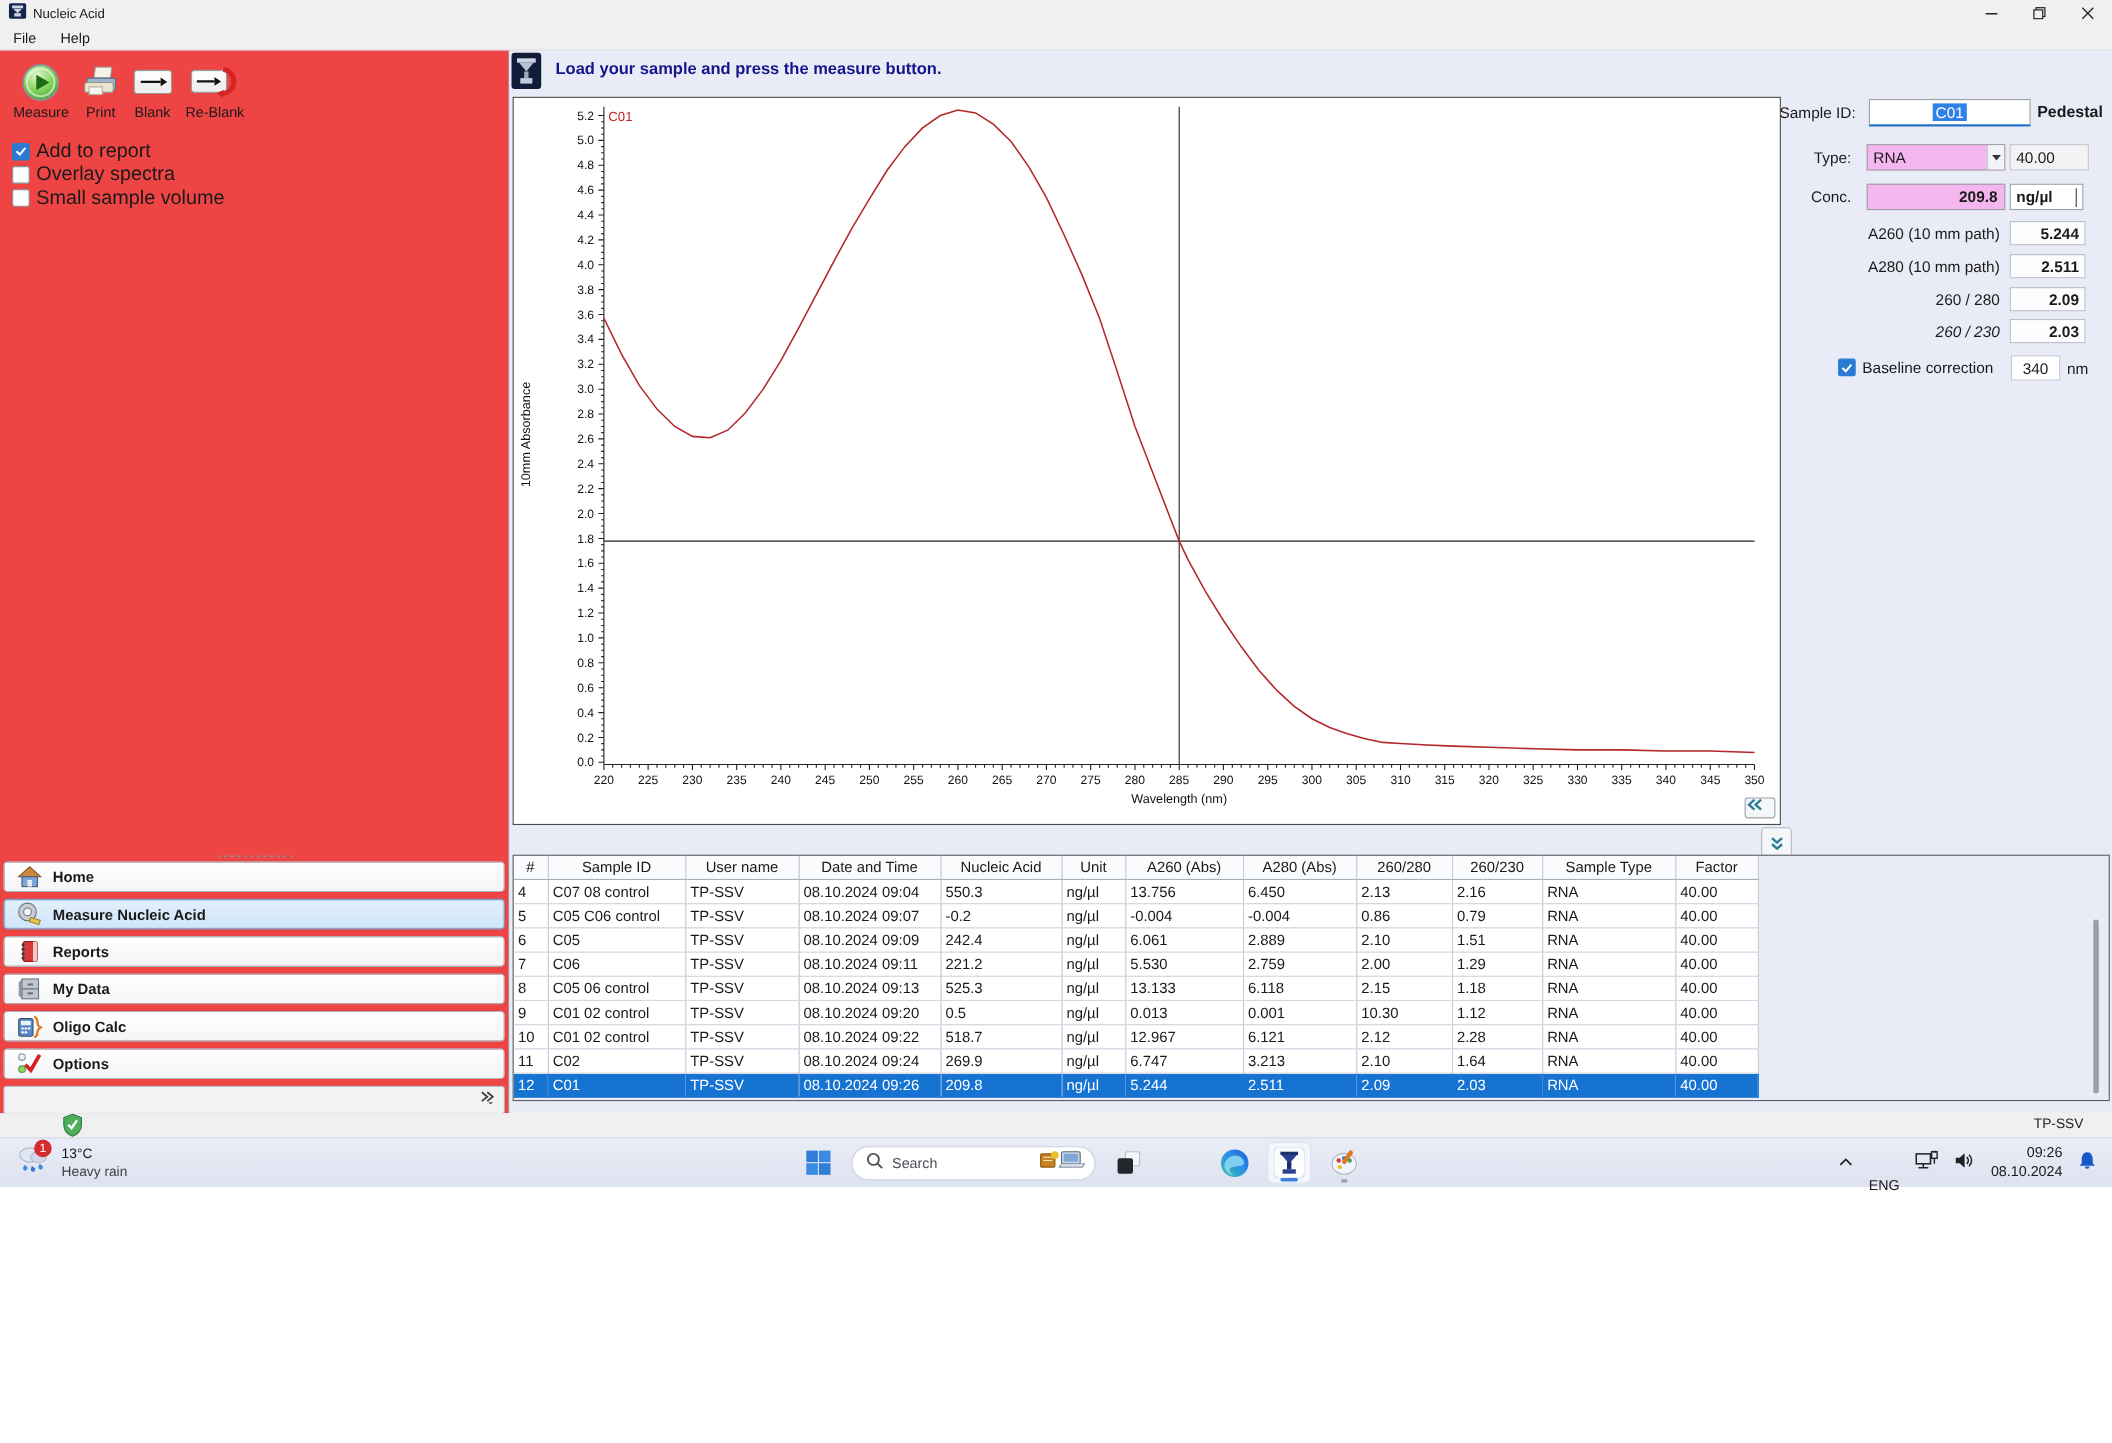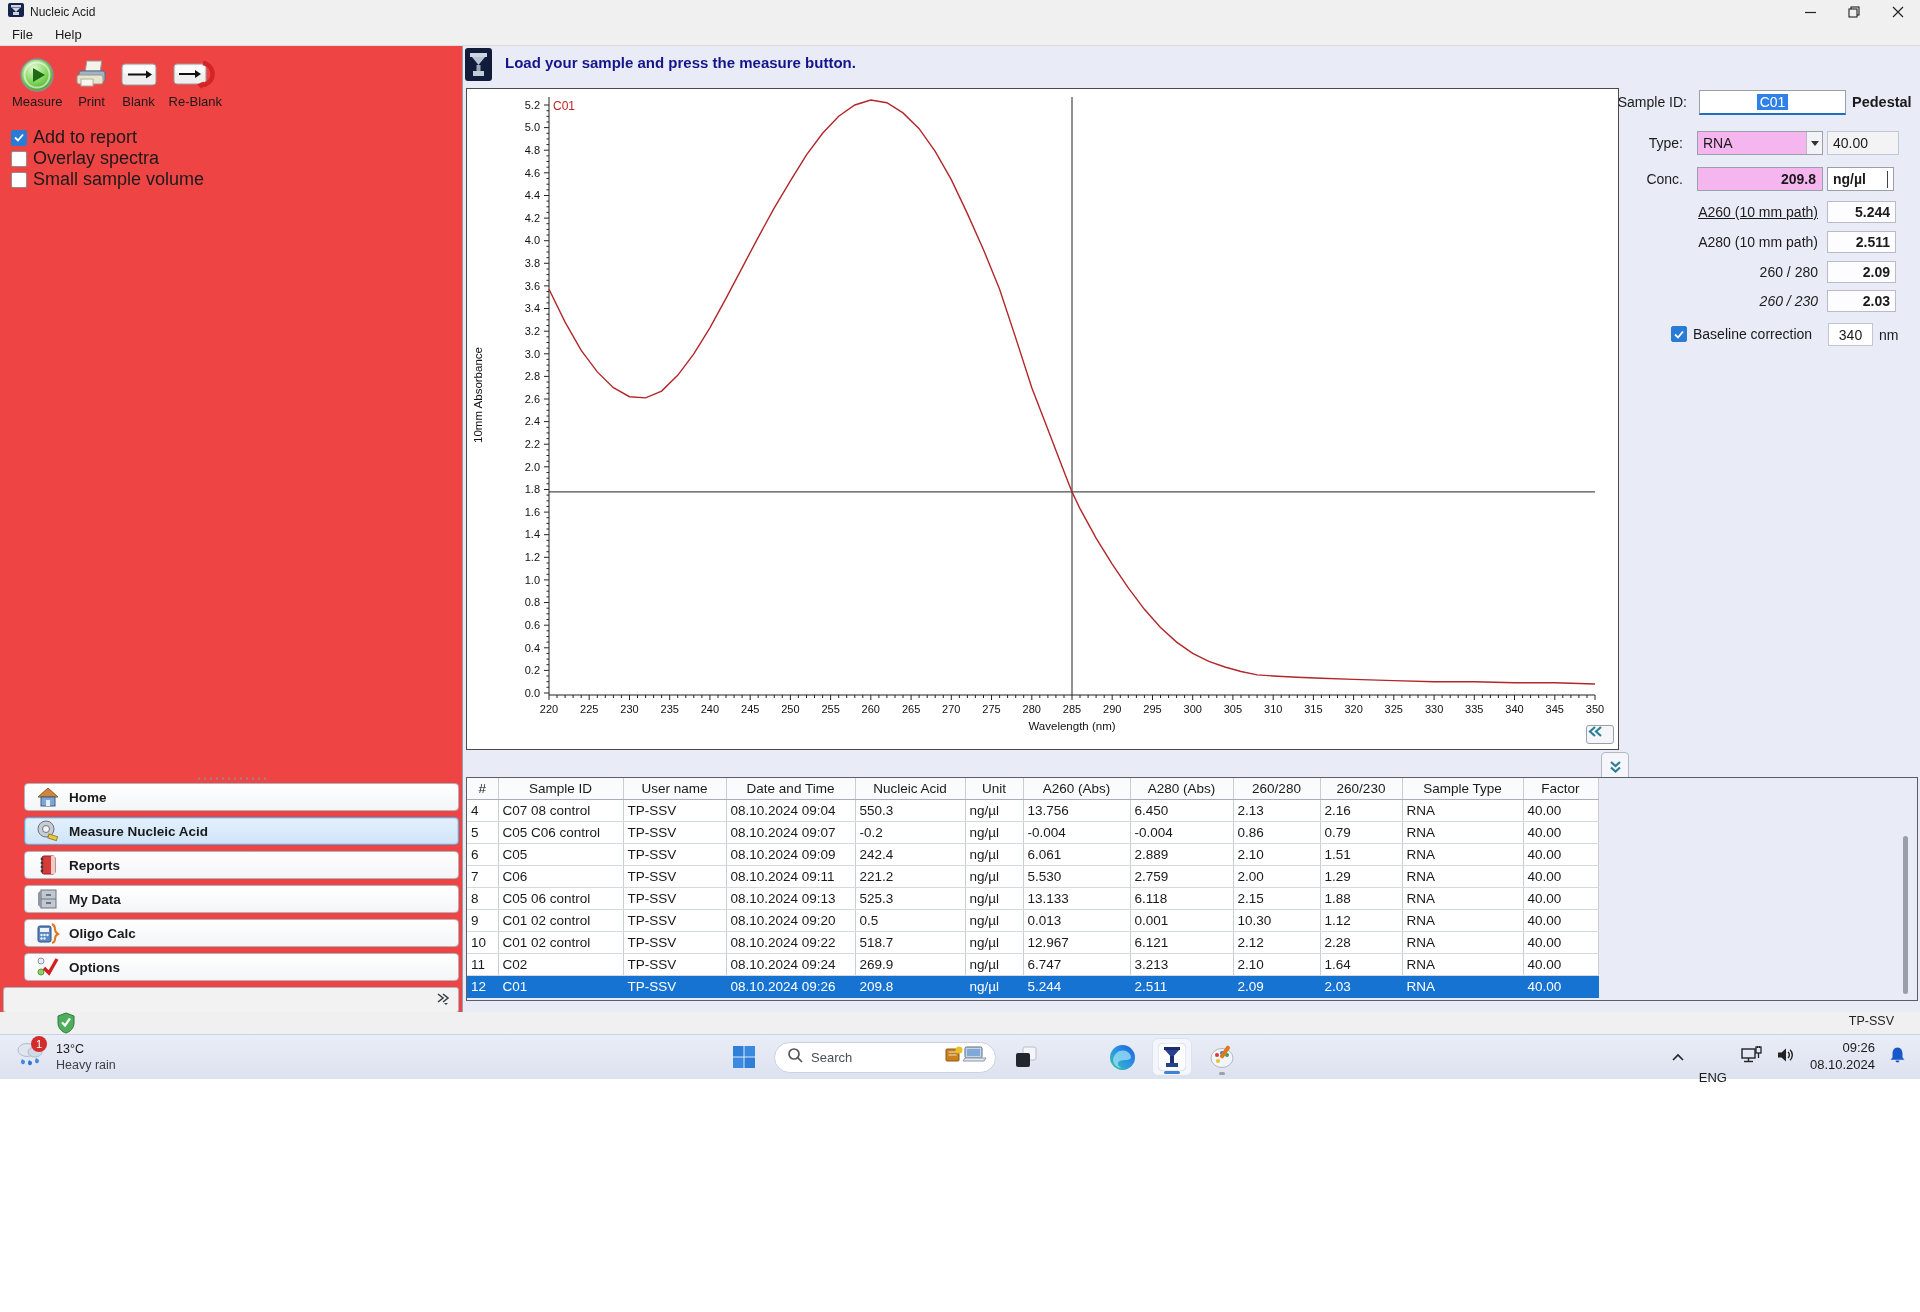--- a/index.html
+++ b/index.html
@@ -26,21 +26,21 @@
   .cb-row{display:flex;align-items:center;height:21px;font-size:18px;}
   .cb{width:14px;height:14px;border:1px solid #8a8f98;border-radius:2px;background:#fff;margin-right:6px;
       display:flex;align-items:center;justify-content:center;}
   .cb.checked{background:#2a7bd4;border-color:#2a7bd4;}
 
   
   .nav-handle{position:absolute;left:50%;top:730px;width:70px;height:5px;margin-left:-35px;
       background-image:radial-gradient(circle,#8a8f98 1px,transparent 1.2px);background-size:6px 5px;background-repeat:repeat-x;}
   .nav{position:absolute;left:3px;right:3px;top:737px;}
   .nav-item{height:26px;margin-bottom:6px;background:linear-gradient(#ffffff,#f4f5f7);border:1px solid #aeb3bc;
-      border-radius:4px;display:flex;align-items:center;padding-left:8px;font-size:13.5px;font-weight:bold;margin-left:21px;}
+      border-radius:4px;display:flex;align-items:center;padding-left:8px;font-size:13.5px;font-weight:bold;}
   .nav-item.sel{background:linear-gradient(#e3f0fc,#cfe5f9);border:1px solid #66a3d8;box-shadow:0 0 0 1px #b9d8f2 inset;}
   .nav-item .nicon{width:30px;display:flex;justify-content:center;margin-right:6px;}
   .nav-foot{height:24px;background:#f2f2f3;border:1px solid #aeb3bc;border-radius:3px;display:flex;
       align-items:center;justify-content:flex-end;padding-right:8px;}
 
   
   .main{position:absolute;left:463px;top:46px;right:0;height:966px;background:#e9ecf6;}
   .msg-icon{position:absolute;left:2px;top:2px;width:27px;height:33px;background:#111c3a;border-radius:3px;
       display:flex;align-items:center;justify-content:center;}
   .msg-text{position:absolute;left:42px;top:8px;font-size:15px;font-weight:bold;color:#14148c;}
@@ -653,21 +653,21 @@
 
     <div class="fld-label" style="left:1140px;top:125px;width:80px;">Conc.</div>
     <div class="select pink" style="left:1234px;top:121px;width:124px;font-weight:bold;">
       <span class="txt" style="text-align:right;padding-right:6px;">209.8</span>
     </div>
     <div class="select" style="left:1364px;top:121px;width:65px;background:#fff;font-weight:bold;">
       <span class="txt">ng/µl</span>
       <span style="margin-right:5px;"><span class="chev"></span></span>
     </div>
 
-    <div class="fld-label" style="left:1055px;top:158px;width:300px;text-decoration:underline;">A260 (10 mm path)</div>
+    <div class="fld-label" style="left:1055px;top:158px;width:300px;">A260 (10 mm path)</div>
     <div class="valbox" style="left:1364px;top:155px;">
         <span>5.244</span>
       </div>
 
     <div class="fld-label" style="left:1055px;top:188px;width:300px;">A280 (10 mm path)</div>
     <div class="valbox" style="left:1364px;top:185px;">
         <span>2.511</span>
       </div>
 
     <div class="fld-label" style="left:1055px;top:218px;width:300px;">260 / 280</div>
@@ -783,21 +783,21 @@
             <tr class="">
               <td>8</td>
               <td>C05 06 control</td>
               <td>TP-SSV</td>
               <td>08.10.2024 09:13</td>
               <td>525.3</td>
               <td>ng/µl</td>
               <td>13.133</td>
               <td>6.118</td>
               <td>2.15</td>
-              <td>1.88</td>
+              <td>1.18</td>
               <td>RNA</td>
               <td>40.00</td>
             </tr>
             <tr class="">
               <td>9</td>
               <td>C01 02 control</td>
               <td>TP-SSV</td>
               <td>08.10.2024 09:20</td>
               <td>0.5</td>
               <td>ng/µl</td>

